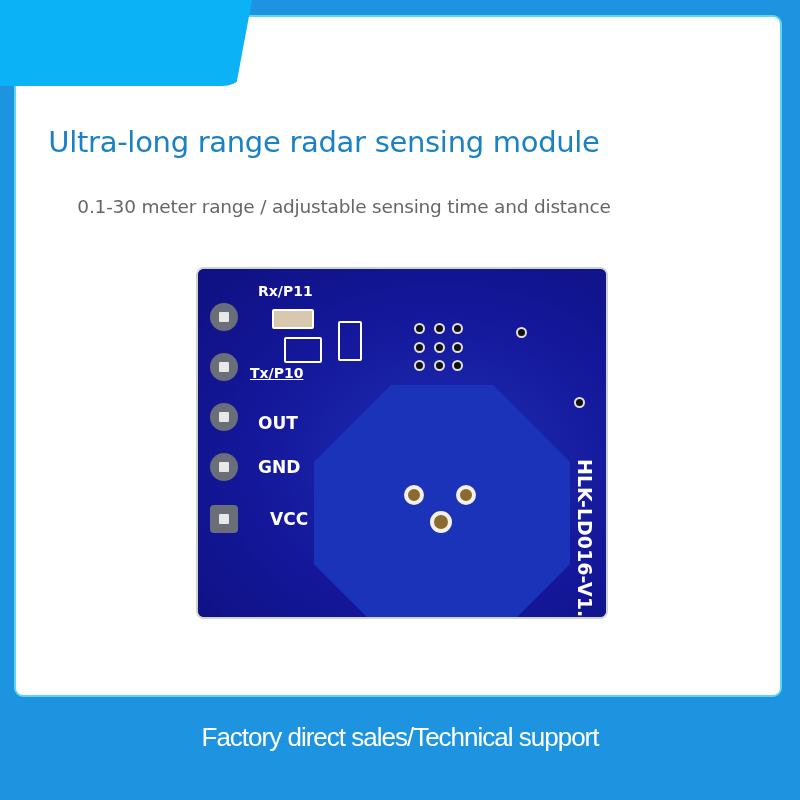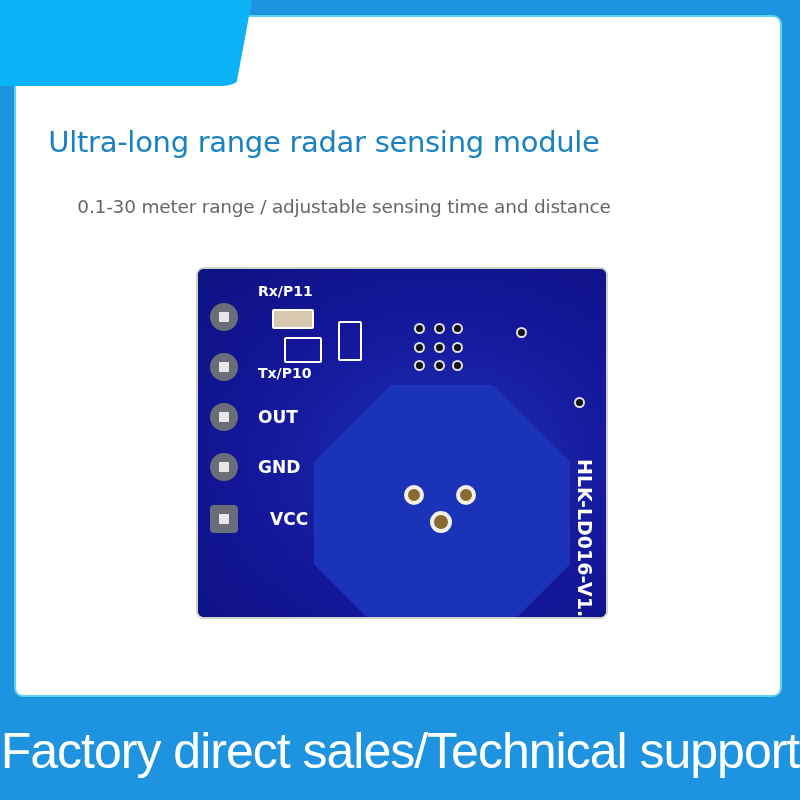--- a/index.html
+++ b/index.html
@@ -13,21 +13,21 @@
   .antenna{position:absolute;left:116px;top:116px;width:256px;height:256px;background:#1a33b8;clip-path:polygon(30% 0,70% 0,100% 30%,100% 70%,70% 100%,30% 100%,0 70%,0 30%);}
   .pin{position:absolute;width:28px;height:28px;border-radius:50%;background:#6a6e78;}
   .pin.sq{border-radius:4px;}
   .pin::after{content:"";position:absolute;left:9px;top:9px;width:10px;height:10px;background:#e8e8e8;border-radius:1px;}
   .lbl{position:absolute;color:#fff;font-weight:bold;font-size:17px;font-family:"DejaVu Sans",sans-serif;}
   .small-lbl{font-size:14px;}
   .via{position:absolute;width:7px;height:7px;border-radius:50%;background:#111;border:2px solid #e0e0e0;}
   .hole{position:absolute;border-radius:50%;background:#8a6a30;border:4px solid #f2f0e8;}
   .vtext{position:absolute;left:372px;top:190px;color:#fff;font-weight:bold;font-size:19px;font-family:"DejaVu Sans",sans-serif;transform:rotate(90deg);transform-origin:left top;white-space:nowrap;margin-left:26px;}
   .comp{position:absolute;border:2px solid #fff;border-radius:2px;}
-  .footer{position:absolute;left:0;width:800px;top:722px;text-align:center;color:#fff;font-size:50px;font-family:"Liberation Sans",sans-serif;letter-spacing:-1px;}
+  .footer{position:absolute;left:0;width:800px;top:722px;text-align:center;color:#fff;font-size:26px;font-family:"Liberation Sans",sans-serif;letter-spacing:-1px;}
 </style>
 </head>
 <body>
 
 <div class="tab"></div>
 <div class="card"></div>
 <div class="tab"></div>
 
 <div class="title">Ultra-long range radar sensing module</div>
 <div class="subtitle">0.1-30 meter range / adjustable sensing time and distance</div>
@@ -36,22 +36,22 @@
   <div class="pcb-grad"></div>
   <div class="antenna"></div>
 
   <div class="pin" style="left:12px;top:34px;"></div>
   <div class="pin" style="left:12px;top:84px;"></div>
   <div class="pin" style="left:12px;top:134px;"></div>
   <div class="pin" style="left:12px;top:184px;"></div>
   <div class="pin sq" style="left:12px;top:236px;"></div>
 
   <div class="lbl small-lbl" style="left:60px;top:14px;">Rx/P11</div>
-  <div class="lbl small-lbl" style="left:60px;top:96px;">Tx/P10</div>
-  <div class="lbl" style="left:60px;top:138px;">OUT</div>
+  <div class="lbl small-lbl" style="left:52px;top:96px;text-decoration:underline;">Tx/P10</div>
+  <div class="lbl" style="left:60px;top:144px;">OUT</div>
   <div class="lbl" style="left:60px;top:188px;">GND</div>
   <div class="lbl" style="left:72px;top:240px;">VCC</div>
 
   <div class="comp" style="left:74px;top:40px;width:38px;height:16px;background:#d8c8b0;"></div>
   <div class="comp" style="left:86px;top:68px;width:34px;height:22px;"></div>
   <div class="comp" style="left:140px;top:52px;width:20px;height:36px;"></div>
 
   <div class="via" style="left:216px;top:54px;"></div>
   <div class="via" style="left:236px;top:54px;"></div>
   <div class="via" style="left:254px;top:54px;"></div>

